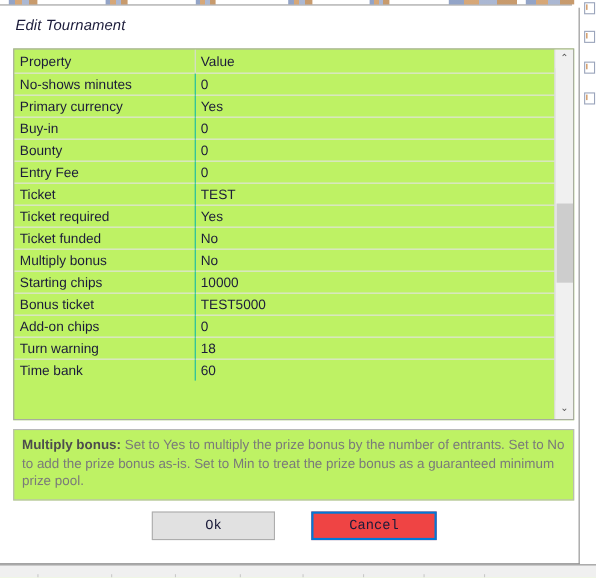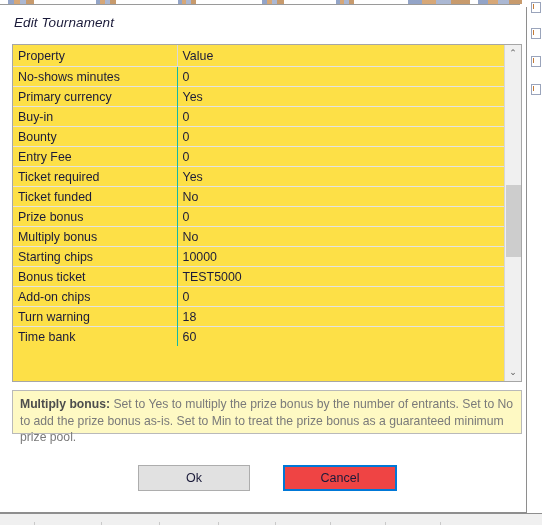--- a/index.html
+++ b/index.html
@@ -81,21 +81,21 @@
     white-space: nowrap;
     font-style: italic;
   }
 
   
   #grid-wrap {
     position: absolute;
     left: 12px; top: 37px;
     width: 510px; height: 338px;
     border: 1px solid #a6a6a6;
-    background: #fde047;
+    background: #bef264;
     box-sizing: border-box;
     overflow: hidden;
   }
   #grid-view {
     position: absolute;
     left: 0; top: 0;
     width: 492px; height: 336px;
     overflow: hidden;
   }
   table.grid {
@@ -158,22 +158,22 @@
     top: 140px;
     width: 15px;
     height: 72px;
     background: #cdcdcd;
   }
 
   
   #desc {
     position: absolute;
     left: 12px; top: 383px;
-    width: 510px; height: 44px;
-    background: #fef9c3;
+    width: 510px; height: 65px;
+    background: #bef264;
     border: 1px solid #b9b9b9;
     box-sizing: border-box;
     padding: 5px 7px 0 7px;
     font-size: 12.2px;
     line-height: 16.5px;
     color: #7a7a7a;
   }
   #desc b {
     color: #4d4d4d;
     font-weight: bold;
@@ -183,21 +183,21 @@
   .btn {
     position: absolute;
     top: 458px;
     height: 26px;
     font-size: 12.5px;
     color: #1b1b3a;
     text-align: center;
     line-height: 24px;
     box-sizing: border-box;
     cursor: default;
-    font-family: Liberation Sans, sans-serif;
+    font-family: Liberation Mono, monospace;
   }
   #btn-ok {
     left: 138px;
     width: 112px;
     background: #e1e1e1;
     border: 1px solid #adadad;
   }
   #btn-cancel {
     left: 283px;
     width: 114px;
@@ -276,30 +276,30 @@
             </tr>
             <tr>
               <td class="p">Bounty</td>
               <td class="v">0</td>
             </tr>
             <tr>
               <td class="p">Entry Fee</td>
               <td class="v">0</td>
             </tr>
             <tr>
+              <td class="p">Ticket</td>
+              <td class="v">TEST</td>
+            </tr>
+            <tr>
               <td class="p">Ticket required</td>
               <td class="v">Yes</td>
             </tr>
             <tr>
               <td class="p">Ticket funded</td>
               <td class="v">No</td>
-            </tr>
-            <tr>
-              <td class="p">Prize bonus</td>
-              <td class="v">0</td>
             </tr>
             <tr>
               <td class="p">Multiply bonus</td>
               <td class="v">No</td>
             </tr>
             <tr>
               <td class="p">Starting chips</td>
               <td class="v">10000</td>
             </tr>
             <tr>

